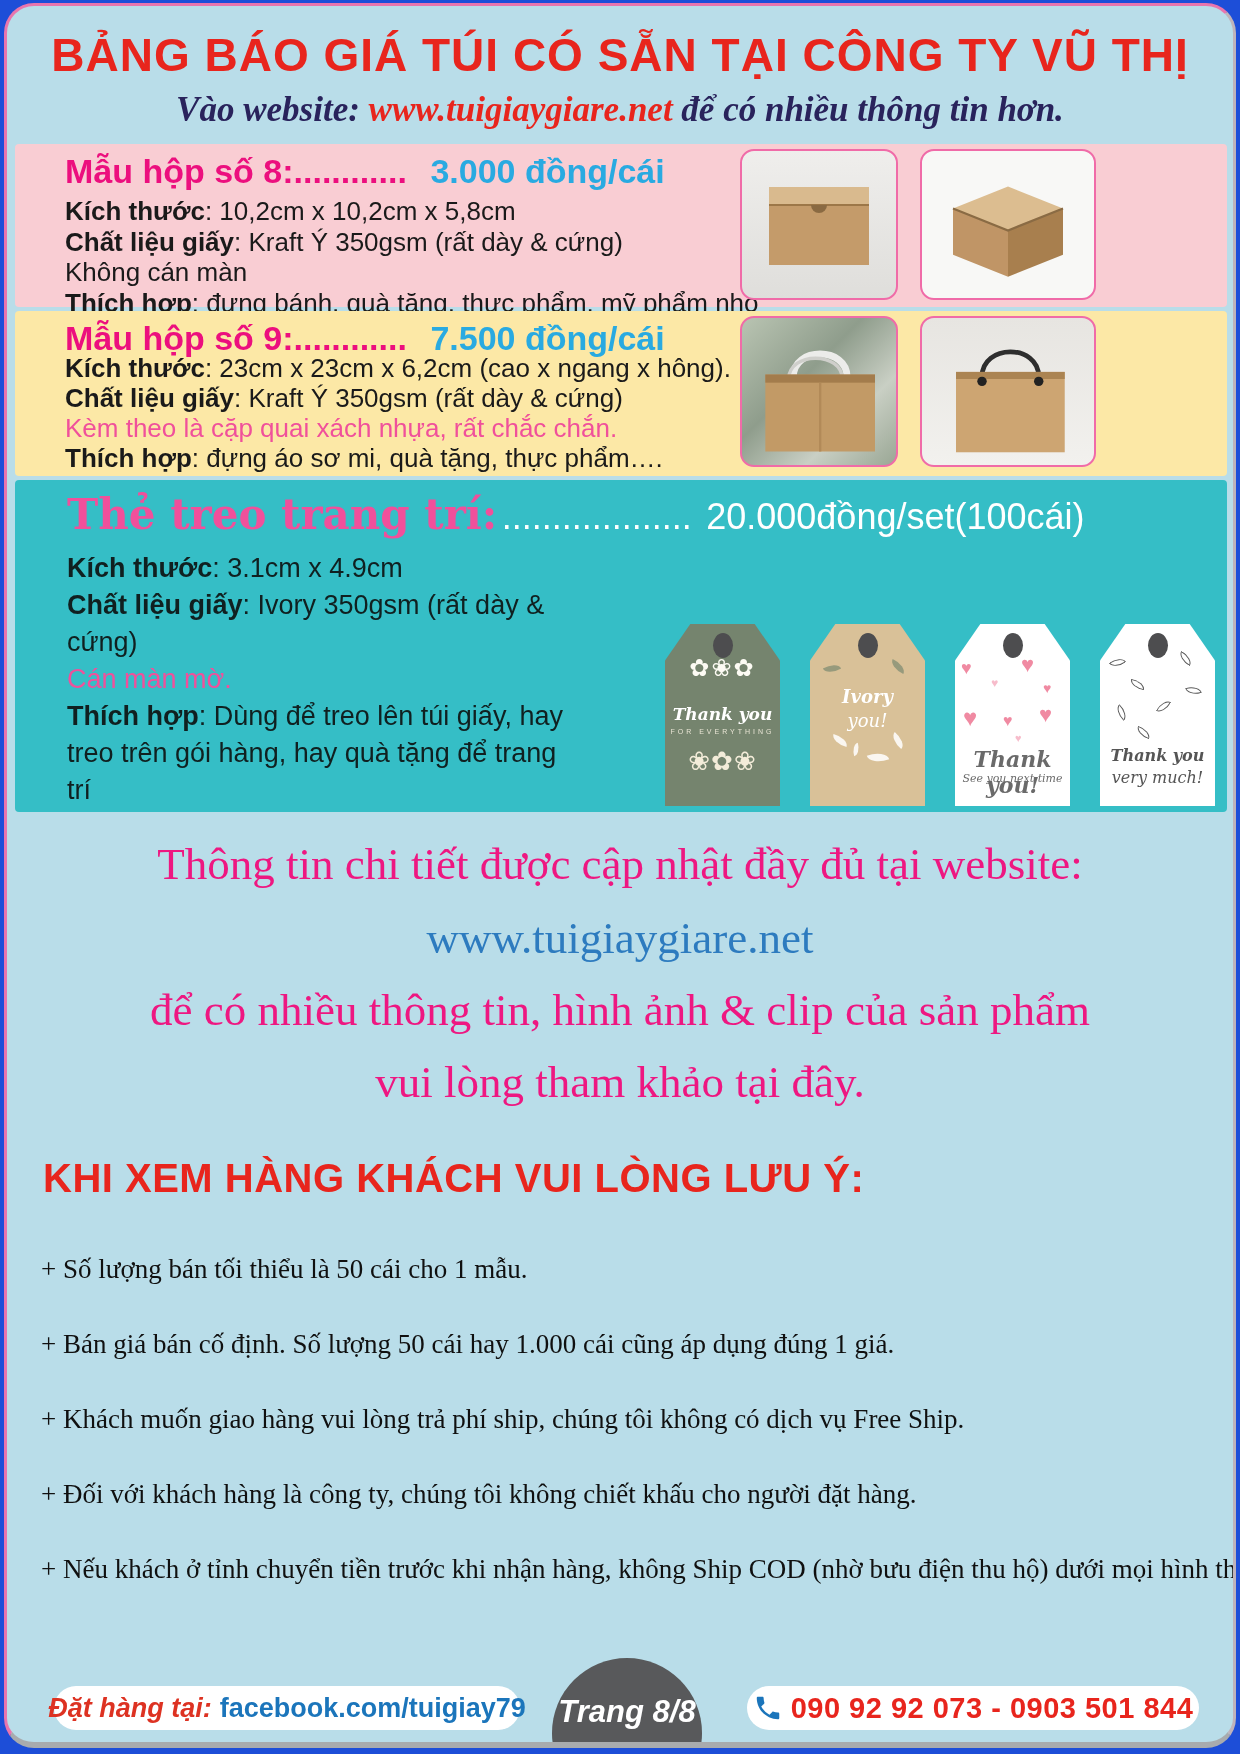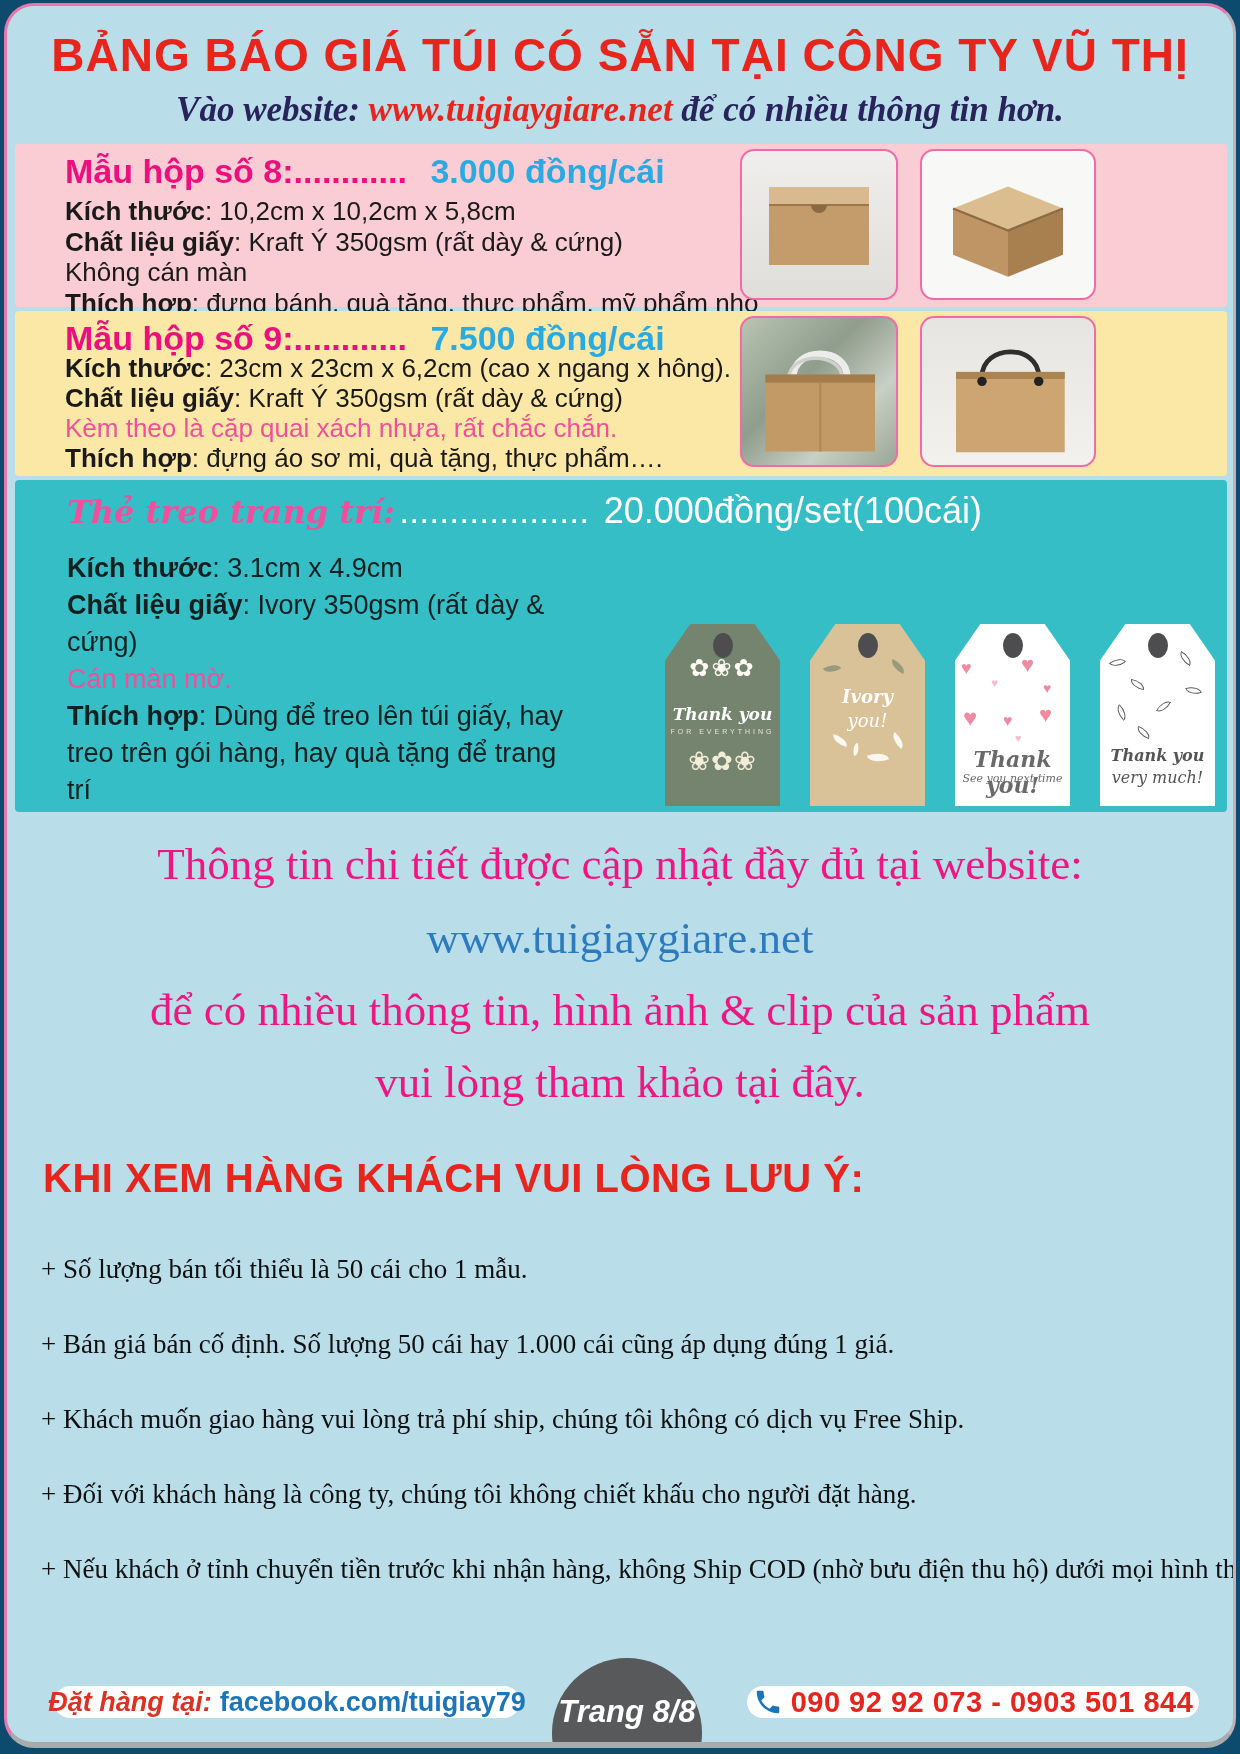--- a/index.html
+++ b/index.html
@@ -2,21 +2,21 @@
 <html style="--page-bg: #b9dde9; --panel-pink: #f9cdd3; --panel-yellow: #fce8a6; --panel-teal: #35bec6; --magenta: #ec0f7e; --cyan: #29aae1; --red: #e8251d; --navy: #29235c; --link-blue: #1b75bb; --promo-pink: #ee1781; --promo-blue: #2d7bbf; --badge-gray: #58595b; --note-pink: #f0509b;"><head>
 <meta charset="utf-8">
 <style>
   :root{
     --page-bg:#b9dde9; --panel-pink:#f9cdd3; --panel-yellow:#fce8a6; --panel-teal:#35bec6;
     --magenta:#ec0f7e; --cyan:#29aae1; --red:#e8251d; --navy:#29235c; --link-blue:#1b75bb;
     --promo-pink:#ee1781; --promo-blue:#2d7bbf; --badge-gray:#58595b; --note-pink:#f0509b;
   }
   *{margin:0;padding:0;box-sizing:border-box}
   html,body{background:#f4f4f4}
-  .stage{position:relative;width:1240px;height:1754px;background:#0c4a6e;font-family:"Liberation Sans",sans-serif;overflow:hidden}
+  .stage{position:relative;width:1240px;height:1754px;background:#1d4ed8;font-family:"Liberation Sans",sans-serif;overflow:hidden}
   .sheet{position:absolute;left:4px;top:3px;right:4px;bottom:6px;border-radius:30px;background:var(--page-bg);
          border:3px solid #e975ad;border-right-color:#bfb3bb;border-bottom:6px solid #a8abae;overflow:hidden}
 
   
   .title{position:absolute;top:22px;left:0;width:100%;text-align:center;font-size:46px;font-weight:700;
          letter-spacing:1px;color:var(--red);white-space:nowrap}
   .subtitle{position:absolute;top:84px;left:0;width:100%;text-align:center;font-family:"Liberation Serif",serif;
             font-style:italic;font-weight:700;font-size:35px;color:var(--navy);white-space:nowrap}
   .subtitle .url{color:var(--red)}
 
@@ -38,21 +38,21 @@
   .photo.p1{left:725px;width:158px}
   .photo.p2{left:905px;width:176px}
   .photo svg{position:absolute;left:50%;top:50%;transform:translate(-50%,-50%)}
   .bg-box1{background:linear-gradient(180deg,#efeeec,#dfdedb)}
   .bg-box2{background:#f8f8f6}
   .bg-bag1{background:linear-gradient(135deg,#b9c4b2,#8f9d8c 40%,#c9cfc4 70%,#9aa795)}
   .bg-bag2{background:linear-gradient(180deg,#e7e5e1,#f2f1ee)}
 
   
   .tagrow{position:absolute;left:52px;top:10px;white-space:nowrap}
-  .script{font-family:"DejaVu Serif",serif;font-style:italic;font-size:32px;font-weight:700;color:var(--note-pink)}
+  .script{font-family:"DejaVu Serif",serif;font-size:42px;font-weight:700;color:var(--note-pink)}
   .dots,.tprice{font-size:36px;color:#fff}
   .tprice{margin-left:10px}
   .tealspecs{position:absolute;left:52px;top:70px;width:515px;font-size:27px;line-height:37px;color:#102020;white-space:normal}
   .tealspecs .spec{white-space:normal}
 
   .tag{position:absolute;top:144px;width:115px;height:182px;
        clip-path:polygon(22% 0,78% 0,100% 20%,100% 100%,0 100%,0 20%)}
   .tag .hole{position:absolute;left:50%;top:9px;transform:translateX(-50%);width:20px;height:25px;border-radius:50%;background:#4d4d4f}
   .tag.t1{left:650px;background:#75846e}
   .tag.t2{left:795px;background:#d9c198}
@@ -99,21 +99,21 @@
   .promo.l2{top:906px;color:var(--promo-blue)}
   .promo.l3{top:978px}
   .promo.l4{top:1050px}
 
   
   .notice-h{position:absolute;left:36px;top:1150px;font-size:40px;font-weight:700;color:var(--red);letter-spacing:.5px;white-space:nowrap}
   .bullet{position:absolute;left:34px;font-family:"Liberation Serif",serif;font-size:27px;color:#101010;white-space:nowrap}
   .b0{top:1248px}.b1{top:1323px}.b2{top:1398px}.b3{top:1473px}.b4{top:1548px}
 
   
-  .pill{position:absolute;top:1680px;height:32px;border-radius:25px;background:#fff;display:flex;align-items:center;justify-content:center;gap:8px;white-space:nowrap}
+  .pill{position:absolute;top:1680px;height:44px;border-radius:25px;background:#fff;display:flex;align-items:center;justify-content:center;gap:8px;white-space:nowrap}
   .pill.order{left:47px;width:466px}
   .pill.phone{left:740px;width:452px}
   .order-label{font-style:italic;font-weight:700;font-size:27px;color:#dd3222}
   .order-link{font-size:27px;font-weight:700;color:var(--link-blue)}
   .badge{position:absolute;left:545px;top:1652px;width:150px;height:150px;border-radius:50%;background:var(--badge-gray);
          display:flex;justify-content:center}
   .badge span{margin-top:36px;color:#fff;font-style:italic;font-weight:700;font-size:31px}
   .phones{font-size:29px;font-weight:700;color:var(--red);letter-spacing:.5px}
   .phone-ic{width:30px;height:30px;flex:0 0 auto}
 </style>

